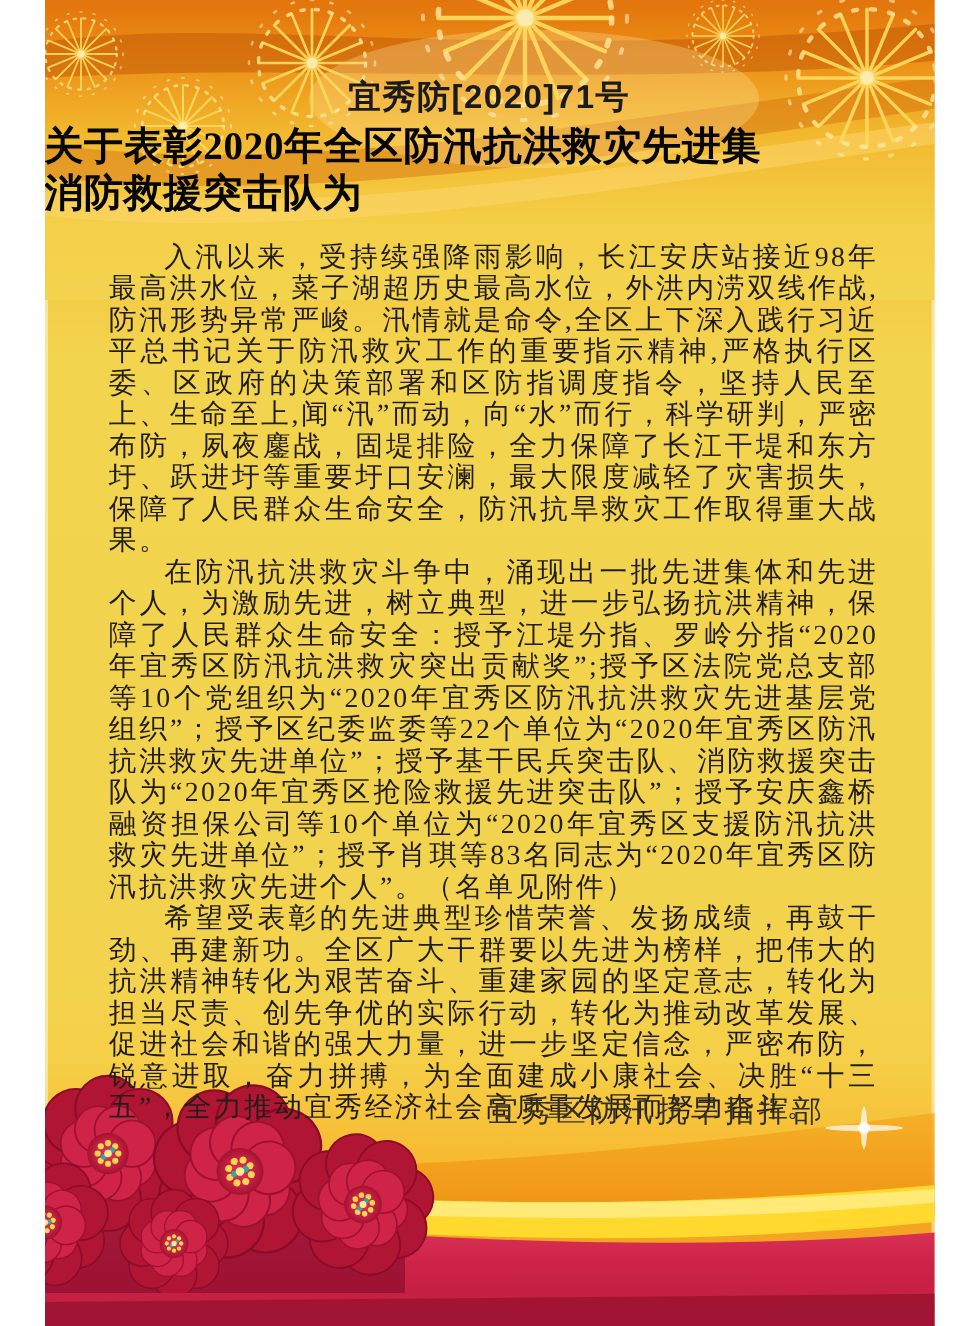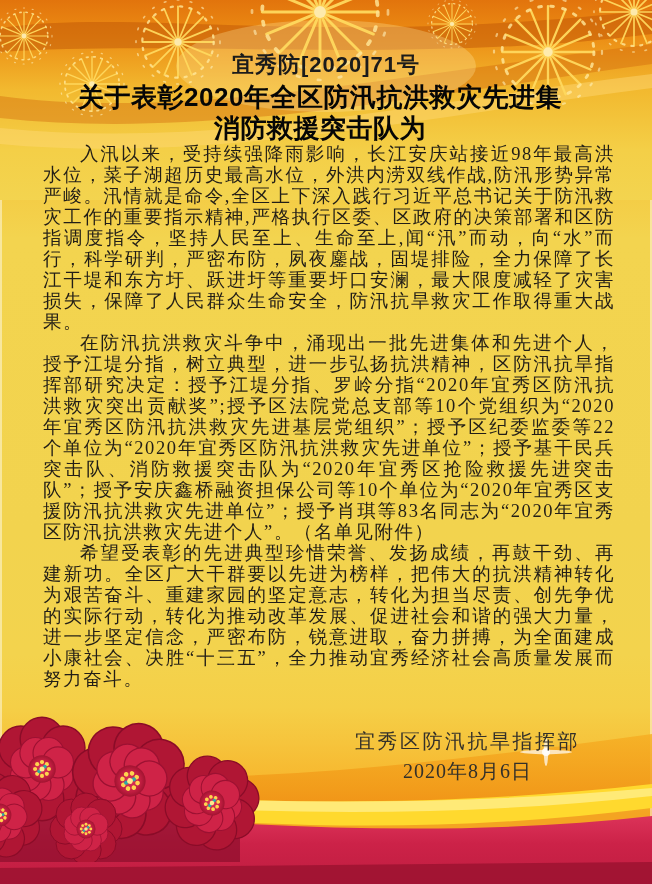--- a/index.html
+++ b/index.html
@@ -1,44 +1,43 @@
 <!DOCTYPE html>
 <html><head>
 <meta charset="utf-8">
 <style>
   html,body{margin:0;padding:0;background:#ffffff;}
   .page{
     position:relative;
-    width:652px;height:884px;
+    width:593px;height:884px;
     margin:0 auto;
     background:linear-gradient(180deg,
       #e2740c 0%, #e8820f 4%, #ec8d14 9%, #f0a524 14%,
       #f2bc33 18%, #f4cc45 22%, #f3d44f 27%,
       #f2d34e 60%, #f3d34d 74%, #f5cf47 80%, #f6c43c 84%, #f7b82f 88%, #f4a422 92%);
     overflow:hidden;
     font-family:"Liberation Serif", serif;
     box-shadow:inset 0 0 0 2px rgba(255,255,255,.45);
   }
   .top-decor{position:absolute;top:0;left:0;z-index:0;}
   .bottom-decor{position:absolute;bottom:0;left:0;z-index:0;}
   .flowers{position:absolute;left:-10px;bottom:22px;z-index:1;}
   .doc-number{
     position:absolute;top:50px;left:0;right:0;z-index:2;
     text-align:center;
     font-family:"Liberation Sans", sans-serif;
     font-weight:600;font-size:22px;letter-spacing:1px;color:#1b1b1b;
   }
   .title{
     position:absolute;top:82px;left:0;right:12px;z-index:2;margin:0;
-    text-align:center;
-    font-family:Liberation Sans, sans-serif;
+    font-family:Liberation Serif, serif;
     font-weight:bold;font-size:26px;line-height:31px;letter-spacing:.5px;color:#060606;
   }
   .title span{display:block;}
-  .body-text{position:absolute;top:144px;left:43px;right:37px;z-index:2;}
+  .body-text{position:absolute;top:162px;left:43px;right:37px;z-index:2;}
   .body-text p{
     margin:0;
     font-size:18.5px;line-height:21px;letter-spacing:1.6px;
     text-align:justify;text-justify:inter-character;
     text-indent:2em;color:#221e17;font-weight:500;
   }
   .signature{
     position:absolute;top:726px;right:72px;z-index:2;
     text-align:center;color:#33302a;font-weight:500;
   }
@@ -165,22 +164,21 @@
 
   <div class="doc-number">宜秀防[2020]71号</div>
 
   <h1 class="title">
     <span>关于表彰2020年全区防汛抗洪救灾先进集</span>
     <span>消防救援突击队为</span>
   </h1>
 
   <div class="body-text">
     <p>入汛以来，受持续强降雨影响，长江安庆站接近98年最高洪水位，菜子湖超历史最高水位，外洪内涝双线作战,防汛形势异常严峻。汛情就是命令,全区上下深入践行习近平总书记关于防汛救灾工作的重要指示精神,严格执行区委、区政府的决策部署和区防指调度指令，坚持人民至上、生命至上,闻“汛”而动，向“水”而行，科学研判，严密布防，夙夜鏖战，固堤排险，全力保障了长江干堤和东方圩、跃进圩等重要圩口安澜，最大限度减轻了灾害损失，保障了人民群众生命安全，防汛抗旱救灾工作取得重大战果。</p>
-    <p>在防汛抗洪救灾斗争中，涌现出一批先进集体和先进个人，授予江堤分指，树立典型，进一步弘扬抗洪精神，区防汛抗旱指挥部研究决定：授予江堤分指、罗岭分指“2020年宜秀区防汛抗洪救灾突出贡献奖”;授予区法院党总支部等10个党组织为“2020年宜秀区防汛抗洪救灾先进基层党组织”；授予区纪委监委等22个单位为“2020年宜秀区防汛抗洪救灾先进单位”；授予基干民兵突击队、消防救援突击队为“2020年宜秀区抢险救援先进突击队”；授予安庆鑫桥融资担保公司等10个单位为“2020年宜秀区支援防汛抗洪救灾先进单位”；授予肖琪等83名同志为“2020年宜秀区防汛抗洪救灾先进个人”。（名单见附件）</p>
+    <p>在防汛抗洪救灾斗争中，涌现出一批先进集体和先进个人，为激励先进，树立典型，进一步弘扬抗洪精神，保障了人民群众生命安全：授予江堤分指、罗岭分指“2020年宜秀区防汛抗洪救灾突出贡献奖”;授予区法院党总支部等10个党组织为“2020年宜秀区防汛抗洪救灾先进基层党组织”；授予区纪委监委等22个单位为“2020年宜秀区防汛抗洪救灾先进单位”；授予基干民兵突击队、消防救援突击队为“2020年宜秀区抢险救援先进突击队”；授予安庆鑫桥融资担保公司等10个单位为“2020年宜秀区支援防汛抗洪救灾先进单位”；授予肖琪等83名同志为“2020年宜秀区防汛抗洪救灾先进个人”。（名单见附件）</p>
     <p>希望受表彰的先进典型珍惜荣誉、发扬成绩，再鼓干劲、再建新功。全区广大干群要以先进为榜样，把伟大的抗洪精神转化为艰苦奋斗、重建家园的坚定意志，转化为担当尽责、创先争优的实际行动，转化为推动改革发展、促进社会和谐的强大力量，进一步坚定信念，严密布防，锐意进取，奋力拼搏，为全面建成小康社会、决胜“十三五”，全力推动宜秀经济社会高质量发展而努力奋斗。</p>
   </div>
 
   <div class="signature">
     <div class="issuer">宜秀区防汛抗旱指挥部</div>
-    <div class="date">2020年8月6日</div>
   </div>
 
 </div>
 
 </body></html>

